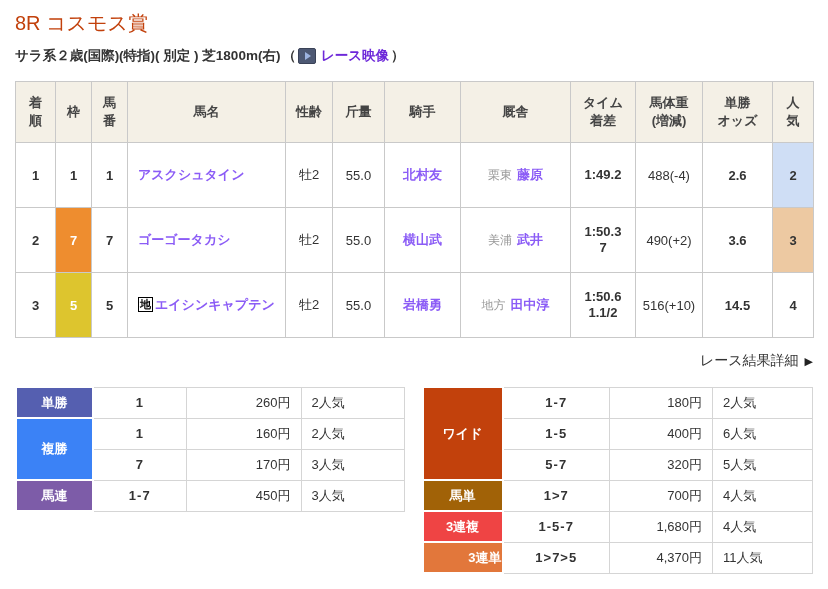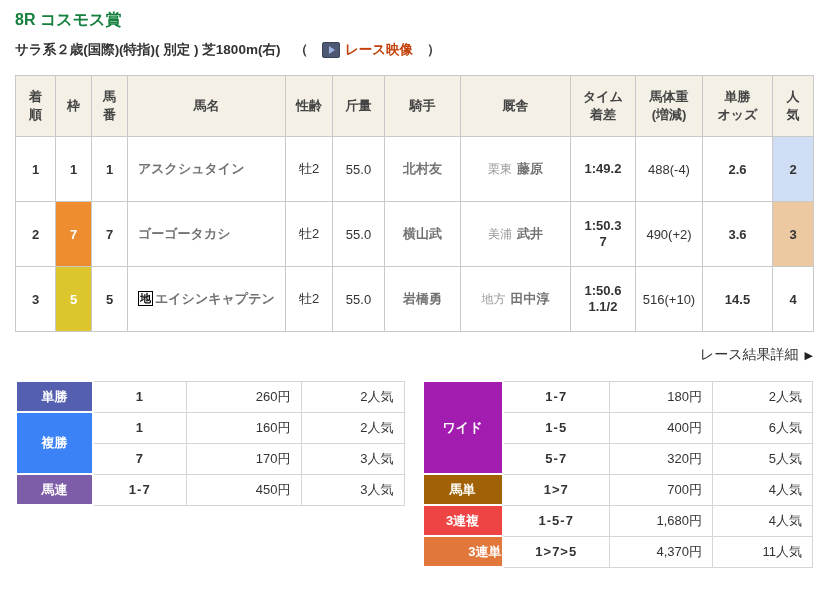--- a/index.html
+++ b/index.html
@@ -5,30 +5,30 @@
   html,body { margin:0; padding:0; background:#fff; }
   body {
     width:828px; height:589px; overflow:hidden;
     font-family:"Liberation Sans","DejaVu Sans",sans-serif;
     color:#333;
   }
   .page { padding:6px 15px 0 15px; }
 
   
   .race-title {
-    color:#15803d; font-size:16px; font-weight:bold;
+    color:#c2410c; font-size:20px; font-weight:normal;
     margin:4px 0 10px 0;
   }
   .race-sub {
     font-size:13.5px; font-weight:bold; color:#333;
-    display:flex; align-items:center; gap:14px; margin-bottom:16px;
+    display:flex; align-items:center; gap:2px; margin-bottom:16px;
   }
   .video-link {
     display:inline-flex; align-items:center; gap:5px;
-    color:#c2410c; text-decoration:none; cursor:pointer;
+    color:#6d28d9; text-decoration:none; cursor:pointer;
   }
   .video-icon {
     width:16px; height:14px; background:#4d5873; border-radius:2px;
     display:inline-flex; align-items:center; justify-content:center;
     border:1px solid #3a4257;
   }
   .video-icon::after {
     content:""; display:block;
     border-left:6px solid #9db3e0;
     border-top:4px solid transparent;
@@ -46,21 +46,21 @@
     border:1px solid #c9c9c9; height:60px;
     white-space:pre-line; line-height:1.4; text-align:center;
     padding:0 2px;
   }
   .results td {
     border:1px solid #c9c9c9; background:#fff; height:64px;
     text-align:center; padding:0 4px; vertical-align:middle;
   }
   .results td.b { font-weight:bold; }
   .results td.horse-cell { text-align:left; padding-left:10px; }
-  a.blue-link { color:#737373; text-decoration:none; font-weight:bold; cursor:pointer; }
+  a.blue-link { color:#8b5cf6; text-decoration:none; font-weight:bold; cursor:pointer; }
   .mark {
     display:inline-block; border:1px solid #000; color:#000;
     font-size:11px; line-height:13px; padding:0 1px; margin-right:2px;
     font-weight:bold; vertical-align:1px;
   }
   .region { color:#999; font-weight:normal; margin-right:5px; font-size:12px; }
   .time-cell { font-weight:bold; line-height:1.25; }
   .odds-cell { font-weight:bold; }
   .pop-cell { font-weight:bold; }
 
@@ -76,21 +76,21 @@
   table.payout { border-collapse:collapse; table-layout:fixed; font-size:13px; }
   .payout td {
     border:1px solid #d5d5d5; background:#fff; height:30px; padding:0 10px;
   }
   .payout th.plabel {
     color:#fff; font-weight:bold; border:2px solid #fff;
     text-align:center; font-size:13px; padding:0;
   }
   .payout td.combo { text-align:center; font-weight:bold; letter-spacing:1px; }
   .payout td.amount { text-align:right; font-weight:normal; }
-  .payout td.pop { text-align:right; color:#333; }
+  .payout td.pop { color:#333; }
 </style>
 </head>
 <body>
 
 <div class="page">
 
   <div class="race-title">8R コスモス賞</div>
   <div class="race-sub">
     <span>サラ系２歳(国際)(特指)( 別定 ) 芝1800m(右)</span>
     <span>（</span>
@@ -242,21 +242,21 @@
 
     <table class="payout">
       <colgroup>
         <col style="width:80px">
           <col style="width:107px">
           <col style="width:103px">
           <col style="width:100px">
       </colgroup>
       <tbody>
           <tr>
-        <th class="plabel" rowspan="3" style="background-color: #a21caf;">ワイド</th>
+        <th class="plabel" rowspan="3" style="background-color: #c2410c;">ワイド</th>
         <td class="combo">1-7</td>
         <td class="amount">180円</td>
         <td class="pop">2人気</td>
       </tr>
       <tr>
         <td class="combo">1-5</td>
         <td class="amount">400円</td>
         <td class="pop">6人気</td>
       </tr>
       <tr>

